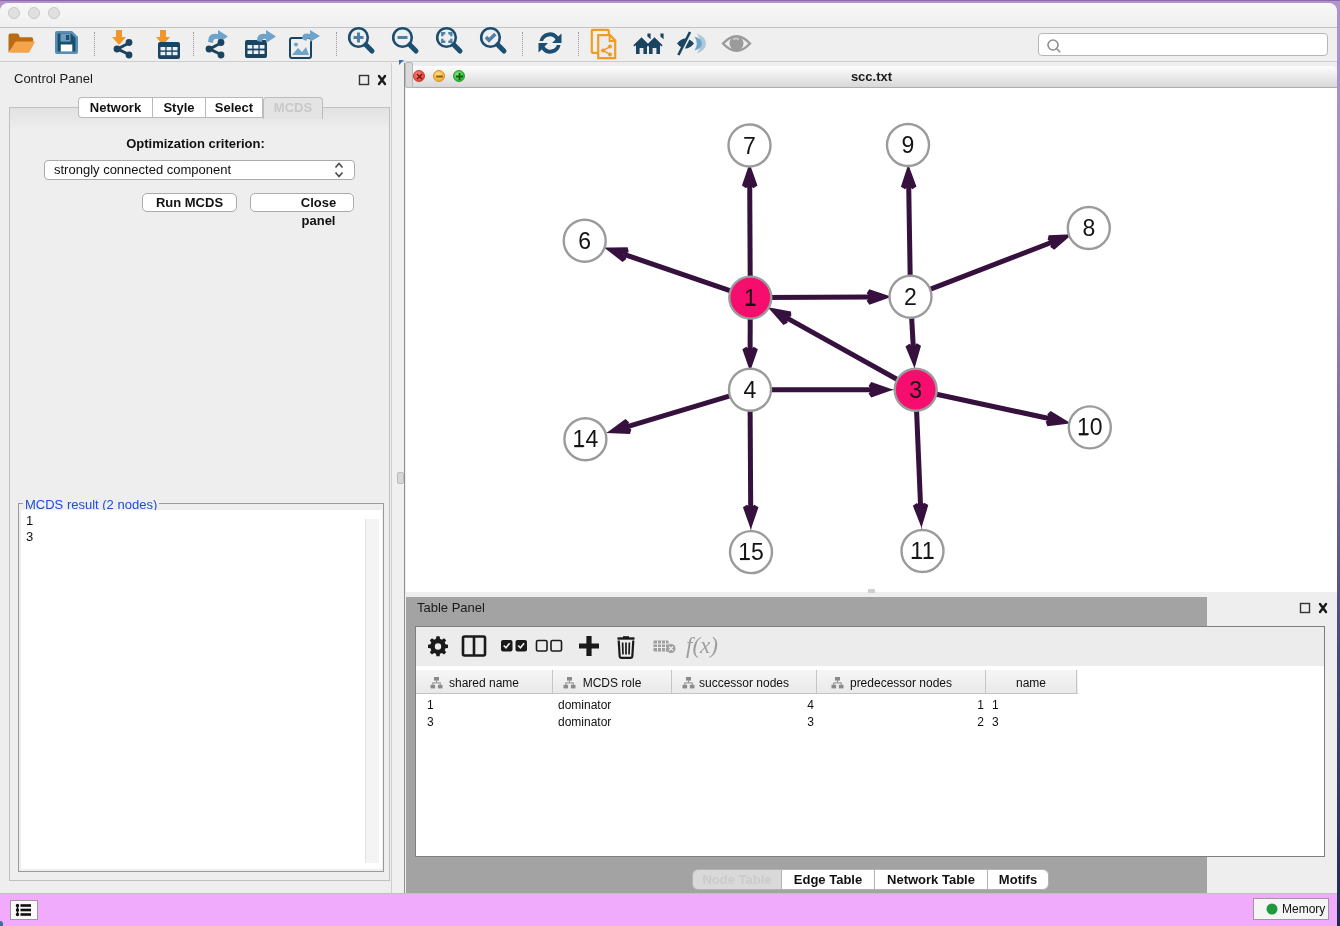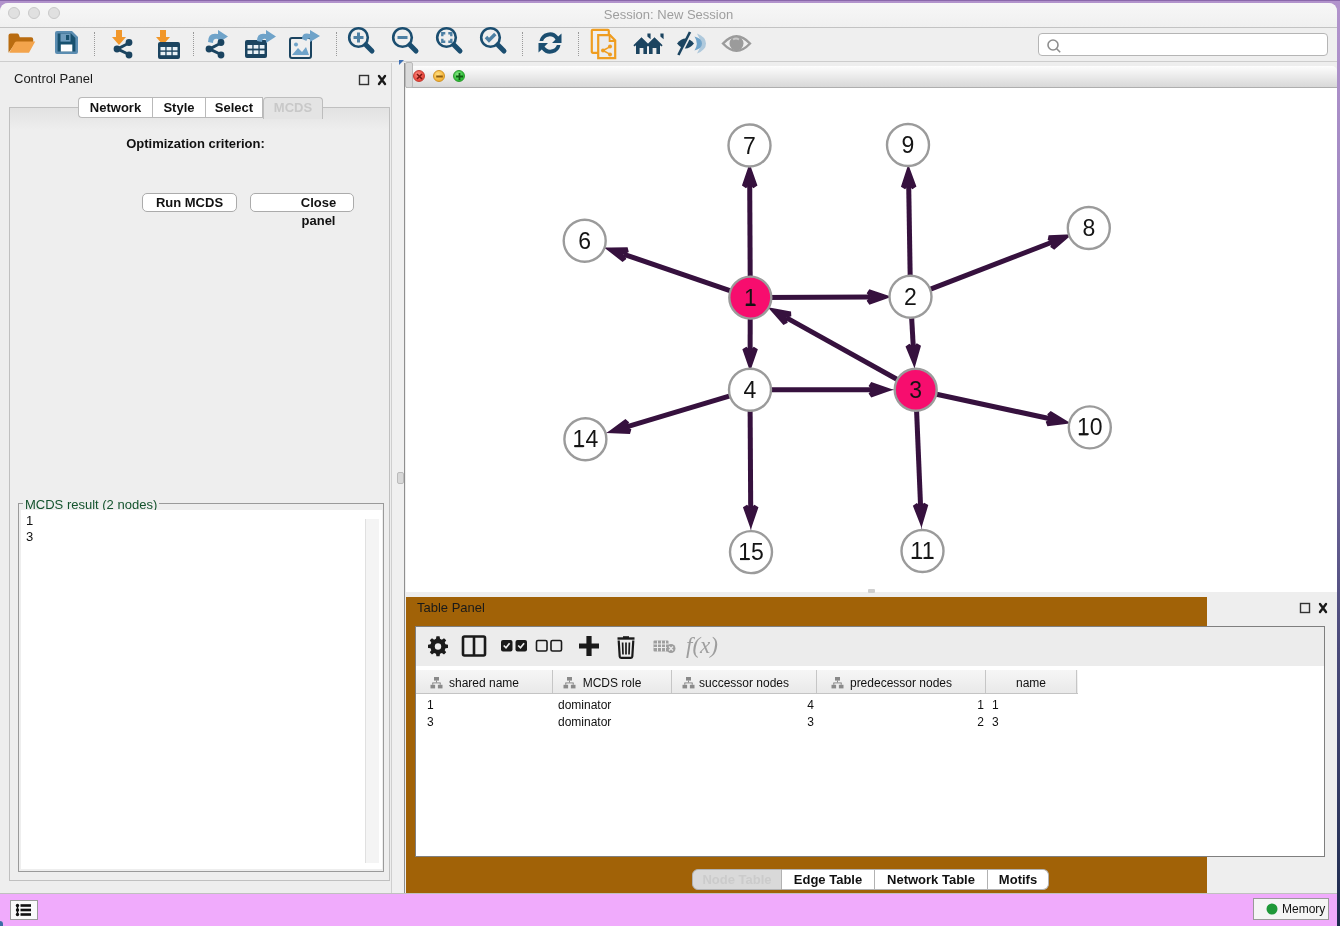--- a/index.html
+++ b/index.html
@@ -17,58 +17,57 @@
 
 #leftpanel { position:absolute; left:0; top:60px; width:391px; height:830px; background:#eeeeee; }
 #cp-title { position:absolute; left:14px; top:8px; font-size:13px; color:#1a1a1a; }
 #tabrow { position:absolute; left:0px; top:34px; width:391px; height:21px; }
 .cptab { position:absolute; top:0; height:21px; background:#fff; border:1px solid #b9b9b9; font-size:13px; font-weight:bold; color:#111; text-align:center; line-height:20px; }
 #tabcontent { position:absolute; left:9px; top:44px; width:381px; height:774px; background:linear-gradient(#e2e2e2,#eeeeee 22px); border:1px solid #c0c0c0; }
 #optlabel { position:absolute; left:0; top:73px; width:100%; text-align:center; font-size:13px; font-weight:bold; color:#111; }
 #dropdown { position:absolute; left:44px; top:97px; width:311px; height:20px; background:#fff; border:1px solid #ababab; border-radius:4px; font-size:13px; color:#111; line-height:18px; padding-left:9px; }
 .btn { position:absolute; top:130px; height:19px; background:#fff; border:1px solid #ababab; border-radius:5px; font-size:13px; font-weight:bold; color:#111; text-align:center; line-height:18px;margin-left:48px; }
 #fieldset { position:absolute; left:18px; top:440px; width:366px; height:369px; border:1px solid #9a9a9a; }
-#fslabel { position:absolute; left:4px; top:-7px; background:#eeeeee; font-size:13px; color:#14532d; padding:0 2px; }
+#fslabel { position:absolute; left:4px; top:-7px; background:#eeeeee; font-size:13px; color:#1d4ed8; padding:0 2px; }
 #resultbox { position:absolute; left:2px; top:6px; width:361px; height:359px; background:#fff; }
 #scrtrack { position:absolute; right:3px; top:9px; width:14px; height:344px; background:#f4f4f4; border-left:1px solid #e0e0e0; }
 
 #vsplit { position:absolute; left:391px; top:60px; width:14px; height:830px; background:#f0f0f0; border-left:1px solid #cfcfcf; }
 #vline { position:absolute; left:404px; top:60px; width:1px; height:830px; background:#8f8f8f; }
 #vhandle { position:absolute; left:397px; top:469px; width:7px; height:12px; background:#d8d8d8; border:1px solid #bbb; border-radius:2px; }
 
 #netframe { position:absolute; left:406px; top:63px; width:931px; height:527px; }
 #nettitle { position:absolute; left:0; top:0; width:100%; height:22px; background:linear-gradient(#fdfdfd,#d8d8d8); border-bottom:1px solid #aeaeae; border-radius:5px 5px 0 0; }
 .mtl { position:absolute; top:4px; width:12px; height:12px; border-radius:50%; }
 #netname { position:absolute; top:3px; width:100%; text-align:center; font-size:13px; font-weight:bold; color:#1a1a1a; }
 #canvas { position:absolute; left:0; top:22px; width:931px; height:504px; background:#fff; }
 #canvas svg { position:absolute; left:0; top:0; }
 #nethandle { position:absolute; left:462px; top:523px; width:7px; height:4px; background:#cfcfcf; border-radius:1px; }
 
-#tablepanel { position:absolute; left:406px; top:594px; width:801px; height:296px; background:#a16207; }
+#tablepanel { position:absolute; left:406px; top:594px; width:801px; height:296px; background:#a3a3a3; }
 #tp-title { position:absolute; left:11px; top:3px; font-size:13px; color:#1a1a1a; }
 #tbox { position:absolute; left:9px; top:29px; width:910px; height:231px; background:#fff; border:1px solid #7f7f7f; }
 #tbar { position:absolute; left:0px; top:0px; width:908px; height:39px; background:#ececec; }
 #thead { position:absolute; left:0px; top:43px; width:662px; height:24px; background:linear-gradient(#f6f6f6,#e9e9e9); border-bottom:1px solid #c4c4c4; }
 .thcell { position:absolute; top:0; height:23px; border-right:1px solid #c6c6c6; font-size:12px; color:#111; text-align:center; line-height:26px; }
 .trow { position:absolute; font-size:12px; color:#111; height:16px; line-height:16px; }
 
 .btab { position:absolute; top:272px; height:21px; border:1px solid #b2b2b2; font-size:13px; font-weight:bold; text-align:center; line-height:20px; background:#fff; color:#111; }
 
 #statusbar { position:absolute; left:0; top:890px; width:1337px; height:33px; background:#f0abfc; border-top:1px solid #c0c0c0; }
 #listbtn { position:absolute; left:10px; top:6px; width:28px; height:20px; background:#fafafa; border:1px solid #9a9a9a; }
 #membtn { position:absolute; right:8px; top:4px; width:76px; height:22px; background:#f5f5f5; border:1px solid #9a9a9a; font-size:12px; color:#111; }
 </style>
 </head>
 <body>
 <div id="win">
 <div id="titlebar">
   <div class="tl" style="left:8px"></div>
   <div class="tl" style="left:28px"></div>
   <div class="tl" style="left:48px"></div>
-  <div id="title">Session: New Session</div>
 </div>
 <div id="toolbar">
   <div class="sep" style="left:94px"></div>
   <div class="sep" style="left:193px"></div>
   <div class="sep" style="left:336px"></div>
   <div class="sep" style="left:522px"></div>
   <div class="sep" style="left:578px"></div>
   <svg id="tbicons" width="780" height="38" style="position:absolute;left:0;top:-2px" viewBox="0 0 780 38">
 
 <g>
@@ -223,20 +222,25 @@
         <path d="M21 3 L27 11 M27 3 L21 11" stroke="#1a1a1a" stroke-width="2.4" stroke-linecap="round"></path>
       </svg>
   <div id="tabcontent"></div>
   <div id="tabrow">
     <div class="cptab" style="left:78px; width:74px; border-right:none; border-radius:4px 0 0 4px;">Network</div>
     <div class="cptab" style="left:152px; width:53px; border-right:none;">Style</div>
     <div class="cptab" style="left:205px; width:58px;">Select</div>
     <div class="cptab" style="left:263px; width:60px; background:#e4e4e4; color:#c8c8c8; border-color:#bdbdbd; border-radius:4px 4px 0 0; border-bottom:none; height:22px;">MCDS</div>
   </div>
   <div id="optlabel">Optimization criterion:</div>
+  <div id="dropdown">strongly connected component
+    <svg width="12" height="18" style="position:absolute;right:9px;top:0px" viewBox="0 0 12 18">
+          <path d="M2.5 6.5 L6 2.5 L9.5 6.5 M2.5 11.5 L6 15.5 L9.5 11.5" fill="none" stroke="#4d4d4d" stroke-width="1.7"></path>
+        </svg>
+  </div>
   <div class="btn" style="left:94px; width:95px;">Run MCDS</div>
   <div class="btn" style="left:202px; width:104px;padding-left:33px;">Close panel</div>
   <div id="fieldset">
     <div id="fslabel">MCDS result (2 nodes)</div>
     <div id="resultbox">
       <div style="position:absolute;left:5px;top:3px;font-size:13px;color:#111;line-height:16px;">1<br>3</div>
       <div id="scrtrack"></div>
     </div>
   </div>
 </div>
@@ -253,20 +257,21 @@
     <div class="mtl" style="left:27px; background:radial-gradient(circle at 40% 35%, #ffe084, #f6b73c 60%, #e8a126); border:0.5px solid #cf9325;">
           <svg width="11" height="11" viewBox="0 0 11 11" style="position:absolute;left:0px;top:0px">
             <path d="M2.2 5.5 L8.8 5.5" stroke="#8d5d10" stroke-width="1.8"></path>
           </svg>
         </div>
     <div class="mtl" style="left:47px; background:radial-gradient(circle at 40% 35%, #8ee98a, #2fc03a 60%, #1ea82a); border:0.5px solid #2a9a2d;">
           <svg width="11" height="11" viewBox="0 0 11 11" style="position:absolute;left:0px;top:0px">
             <path d="M5.5 2 L5.5 9 M2 5.5 L9 5.5" stroke="#0e5d12" stroke-width="1.8"></path>
           </svg>
         </div>
+    <div id="netname">scc.txt</div>
   </div>
   <div id="canvas">
 <svg id="graph" width="931" height="504" viewBox="0 0 931 504">
 <g stroke="#36113e" stroke-width="5" fill="#36113e">
 <line x1="344.3" y1="209.6" x2="343.7" y2="96.4"></line>
 <polygon points="343.6,82.9 349.1,98.4 343.7,93.4 338.3,98.4"></polygon>
 <line x1="343.6" y1="82.9" x2="343.6" y2="79.0" stroke-width="1" opacity="0.55"></line>
 <line x1="344.3" y1="209.6" x2="218.0" y2="166.3"></line>
 <polygon points="205.2,161.9 221.6,161.8 215.1,165.3 218.1,172.0"></polygon>
 <line x1="205.2" y1="161.9" x2="199.0" y2="159.8" stroke-width="1" opacity="0.55"></line>

